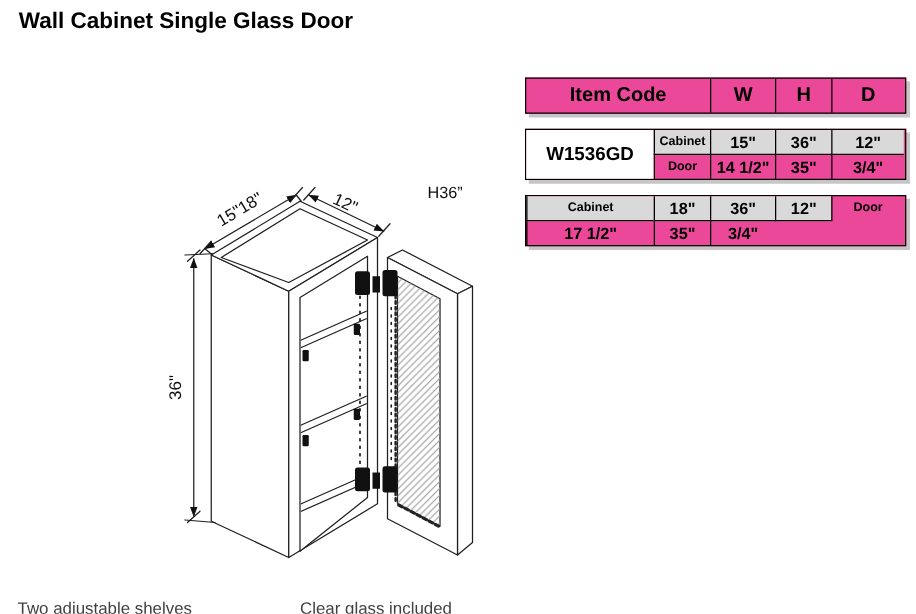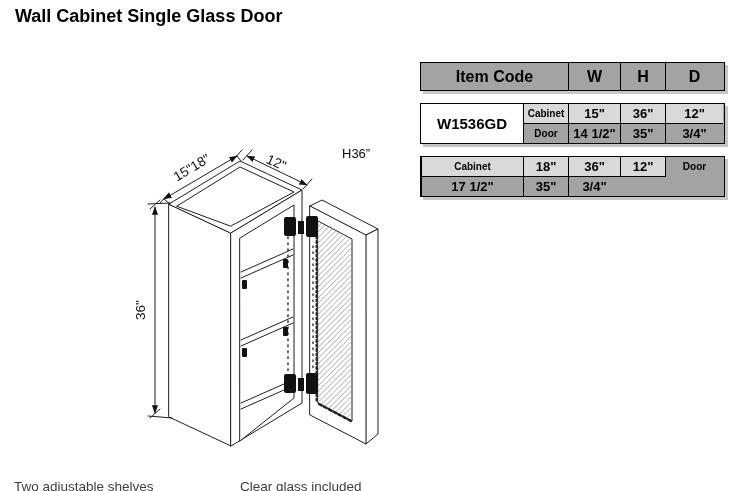--- a/index.html
+++ b/index.html
@@ -14,21 +14,21 @@
     font-family:"Liberation Sans","DejaVu Sans",sans-serif;
     color:var(--text);overflow:hidden;
   }
   .page-title{
     position:absolute;left:15px;top:6px;
     font-size:18px;font-weight:bold;letter-spacing:0px;color:#000000;
   }
   
   .spec-table{position:absolute;left:420px;top:62px;width:305px;}
   .tbl-box{
-    border:1.5px solid #000;background:#a3a3a3;box-sizing:border-box;
+    border:1.5px solid #000;background:#ec4899;box-sizing:border-box;
     box-shadow:3px 3px 0 var(--box-shadow);
   }
   .tbl-header{
     display:grid;grid-template-columns:147px 52px 45px 58px;
     height:29px;margin-bottom:2px;
   }
   .tbl-header .hcell{
     display:flex;align-items:center;justify-content:center;
     font-size:16px;font-weight:600;
   }

